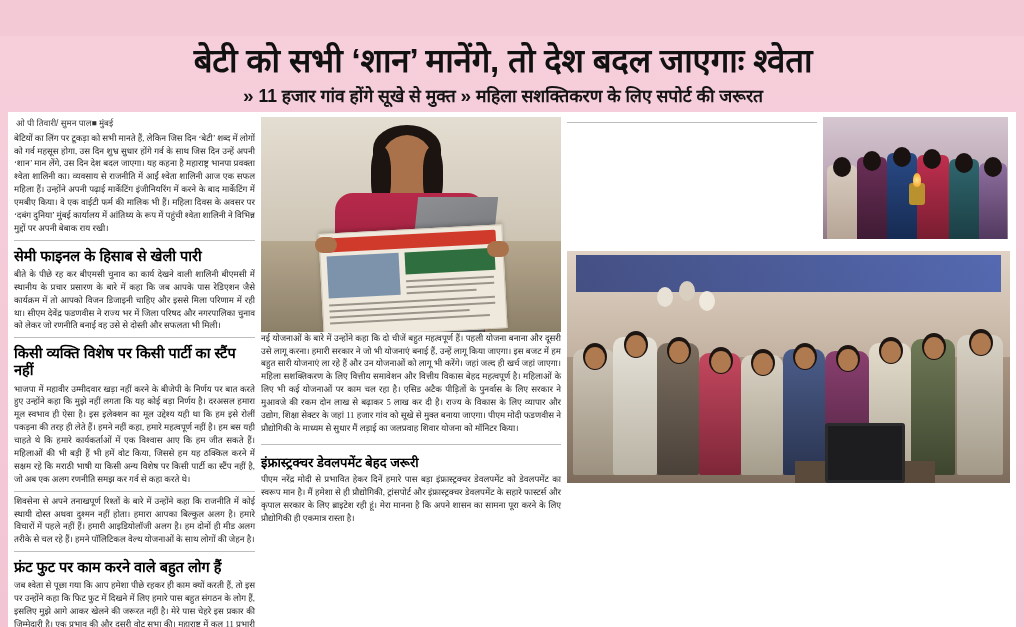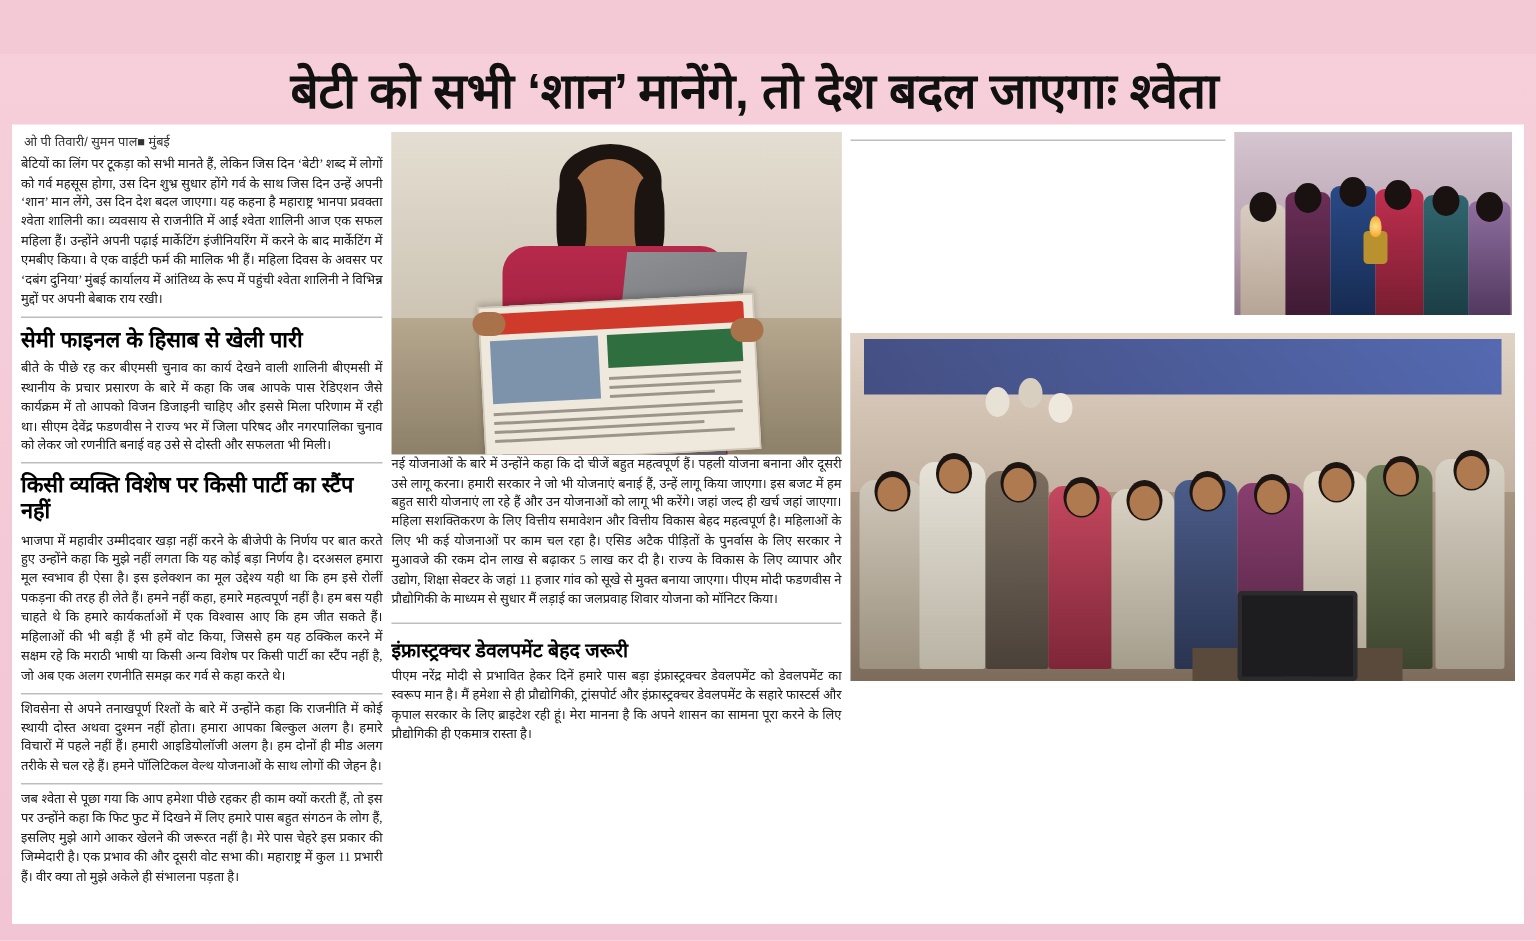--- a/index.html
+++ b/index.html
@@ -130,35 +130,42 @@
   .r-c2{width:187px;}
   .mid-stack{display:flex;flex-direction:column;}
 </style>
 </head>
 <body>
 
 <div class="page">
 
   <div class="headline">बेटी को सभी ‘शान’ मानेंगे, तो देश बदल जाएगाः श्वेता</div>
 
+  <div class="subhead">
+    <span class="mark">»</span>
+    <span>11 हजार गांव होंगे सूखे से मुक्त</span>
+    <span class="mark">»</span>
+    <span>महिला सशक्तिकरण के लिए सपोर्ट की जरूरत</span>
+  </div>
 
   <div class="body-wrap">
 
     <div class="col col-left">
       <div class="byline">ओ पी तिवारी/ सुमन पाल■ मुंबई</div>
       <p class="txt">बेटियों का लिंग पर टूकड़ा को सभी मानते हैं, लेकिन जिस दिन ‘बेटी’ शब्द में लोगों को गर्व महसूस होगा, उस दिन शुभ्र सुधार होंगे गर्व के साथ जिस दिन उन्हें अपनी ‘शान’ मान लेंगे, उस दिन देश बदल जाएगा। यह कहना है महाराष्ट्र भानपा प्रवक्ता श्वेता शालिनी का। व्यवसाय से राजनीति में आईं श्वेता शालिनी आज एक सफल महिला हैं। उन्होंने अपनी पढ़ाई मार्केटिंग इंजीनियरिंग में करने के बाद मार्केटिंग में एमबीए किया। वे एक वाईटी फर्म की मालिक भी हैं। महिला दिवस के अवसर पर ‘दबंग दुनिया’ मुंबई कार्यालय में आंतिथ्य के रूप में पहुंची श्वेता शालिनी ने विभिन्न मुद्दों पर अपनी बेबाक राय रखी।</p>
       <hr class="rule">
       <h2 class="sub">सेमी फाइनल के हिसाब से खेली पारी</h2>
       <p class="txt">बीते के पीछे रह कर बीएमसी चुनाव का कार्य देखने वाली शालिनी बीएमसी में स्थानीय के प्रचार प्रसारण के बारे में कहा कि जब आपके पास रेडिएशन जैसे कार्यक्रम में तो आपको विजन डिजाइनी चाहिए और इससे मिला परिणाम में रही था। सीएम देवेंद्र फडणवीस ने राज्य भर में जिला परिषद और नगरपालिका चुनाव को लेकर जो रणनीति बनाई वह उसे से दोस्ती और सफलता भी मिली।</p>
       <hr class="rule">
       <h2 class="sub">किसी व्यक्ति विशेष पर किसी पार्टी का स्टैंप नहीं</h2>
       <p class="txt">भाजपा में महावीर उम्मीदवार खड़ा नहीं करने के बीजेपी के निर्णय पर बात करते हुए उन्होंने कहा कि मुझे नहीं लगता कि यह कोई बड़ा निर्णय है। दरअसल हमारा मूल स्वभाव ही ऐसा है। इस इलेक्शन का मूल उद्देश्य यही था कि हम इसे रोलीं पकड़ना की तरह ही लेते हैं। हमने नहीं कहा, हमारे महत्वपूर्ण नहीं है। हम बस यही चाहते थे कि हमारे कार्यकर्ताओं में एक विश्वास आए कि हम जीत सकते हैं। महिलाओं की भी बड़ी हैं भी हमें वोट किया, जिससे हम यह ठक्किल करने में सक्षम रहे कि मराठी भाषी या किसी अन्य विशेष पर किसी पार्टी का स्टैंप नहीं है, जो अब एक अलग रणनीति समझ कर गर्व से कहा करते थे।</p>
       <hr class="rule">
       <p class="txt">शिवसेना से अपने तनाखपूर्ण रिश्तों के बारे में उन्होंने कहा कि राजनीति में कोई स्थायी दोस्त अथवा दुश्मन नहीं होता। हमारा आपका बिल्कुल अलग है। हमारे विचारों में पहले नहीं हैं। हमारी आइडियोलॉजी अलग है। हम दोनों ही मीड अलग तरीके से चल रहे हैं। हमने पॉलिटिकल वेल्थ योजनाओं के साथ लोगों की जेहन है।</p>
       <hr class="rule">
+      <h2 class="sub">फ्रंट फुट पर काम करने वाले बहुत लोग हैं</h2>
       <p class="txt">जब श्वेता से पूछा गया कि आप हमेशा पीछे रहकर ही काम क्यों करती हैं, तो इस पर उन्होंने कहा कि फिट फुट में दिखने में लिए हमारे पास बहुत संगठन के लोग हैं, इसलिए मुझे आगे आकर खेलने की जरूरत नहीं है। मेरे पास चेहरे इस प्रकार की जिम्मेदारी है। एक प्रभाव की और दूसरी वोट सभा की। महाराष्ट्र में कुल 11 प्रभारी हैं। वीर क्या तो मुझे अकेले ही संभालना पड़ता है।</p>
     </div>
 
     <div class="col col-mid mid-stack">
 
       <div class="photo ph-woman">
         <div class="w-wall"></div>
         <div class="w-floor"></div>
         <div class="w-hair"></div>
         <div class="w-head"></div>

